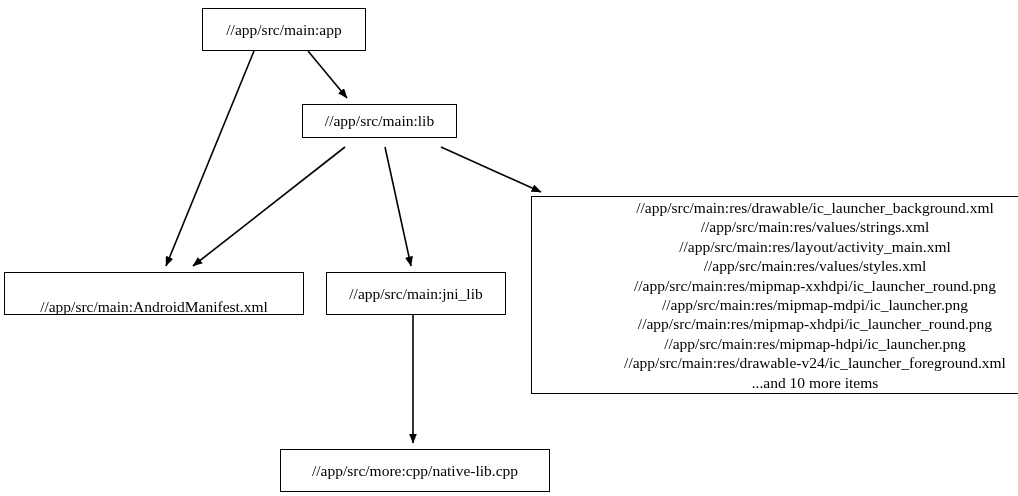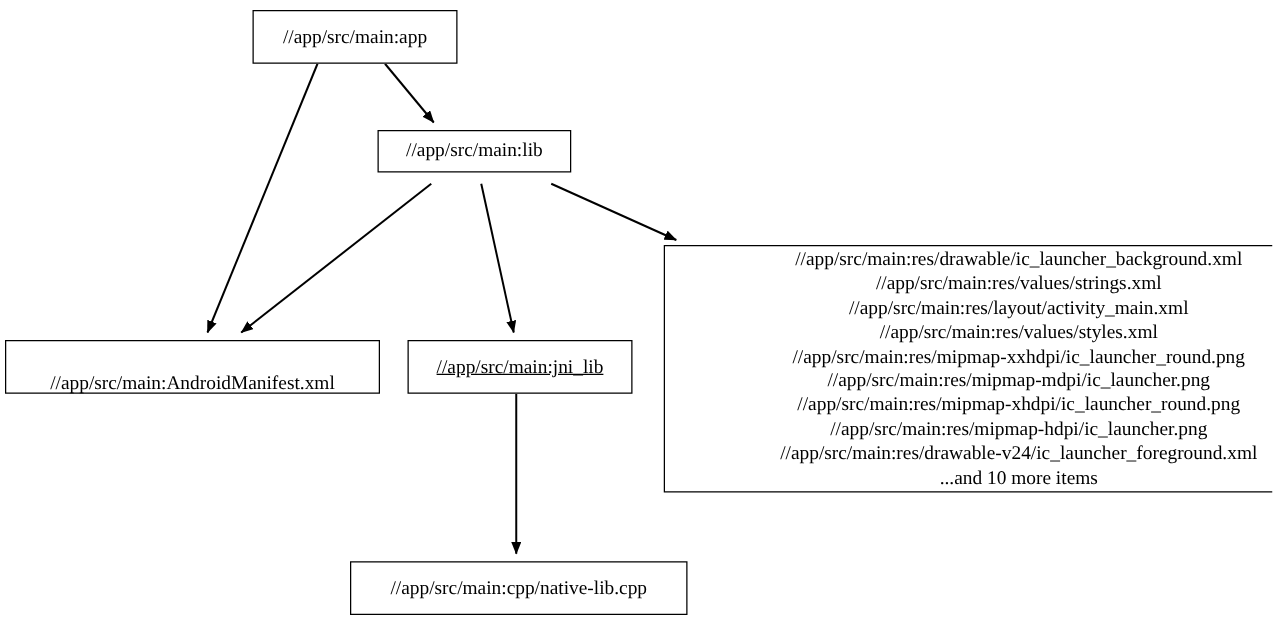--- a/index.html
+++ b/index.html
@@ -43,21 +43,21 @@
   .node-multiline {
     white-space: pre-line;
     line-height: 19.4px;
     font-size: 15.5px;
     padding: 0 6px;
   }
   
   #node-app        { left: 202px; top: 8px;   width: 164px; height: 43px; }
   #node-lib        { left: 302px; top: 104px; width: 155px; height: 34px; }
   #node-manifest   { left: 4px;   top: 272px; width: 300px; height: 43px; align-items: flex-end; }
-  #node-jni        { left: 326px; top: 272px; width: 180px; height: 43px; text-decoration: underline; }
+  #node-jni        { left: 326px; top: 272px; width: 180px; height: 43px; }
   #node-res        { left: 531px; top: 196px; width: 568px; height: 198px; }
   #node-nativelib  { left: 280px; top: 449px; width: 270px; height: 43px; }
 </style>
 </head>
 <body>
 
 <div id="graph-canvas">
 
   <svg class="edge-layer" viewBox="0 0 1018 496" width="1018" height="496">
     <defs>
@@ -102,16 +102,16 @@
 //app/src/main:res/values/styles.xml
 //app/src/main:res/mipmap-xxhdpi/ic_launcher_round.png
 //app/src/main:res/mipmap-mdpi/ic_launcher.png
 //app/src/main:res/mipmap-xhdpi/ic_launcher_round.png
 //app/src/main:res/mipmap-hdpi/ic_launcher.png
 //app/src/main:res/drawable-v24/ic_launcher_foreground.xml
 ...and 10 more items</span>
   </div>
 
   <div class="node" id="node-nativelib">
-    <span class="node-label">//app/src/main:cpp/native-lib.cpp</span>
+    <span class="node-label">//app/src/more:cpp/native-lib.cpp</span>
   </div>
 
 </div>
 
 </body></html>

